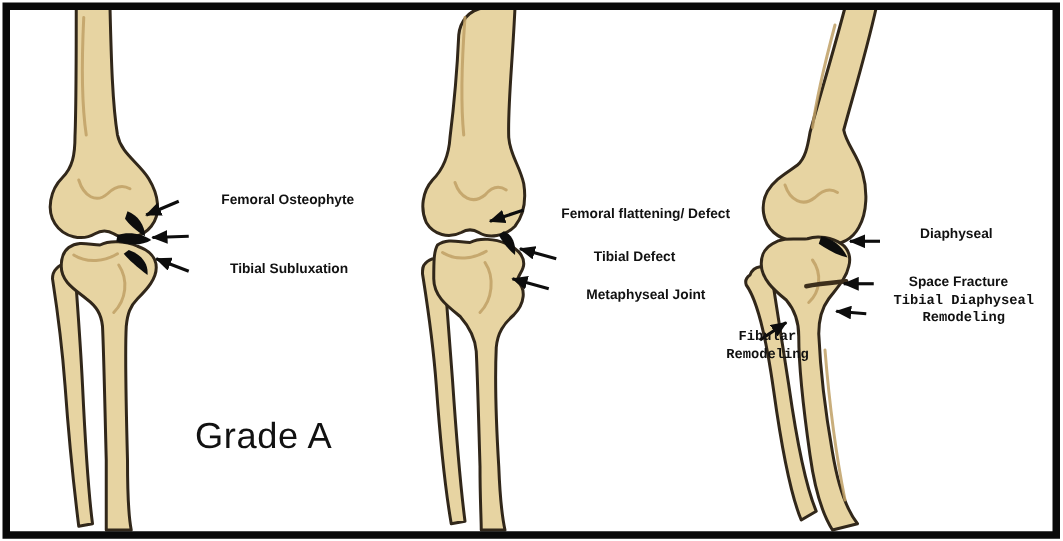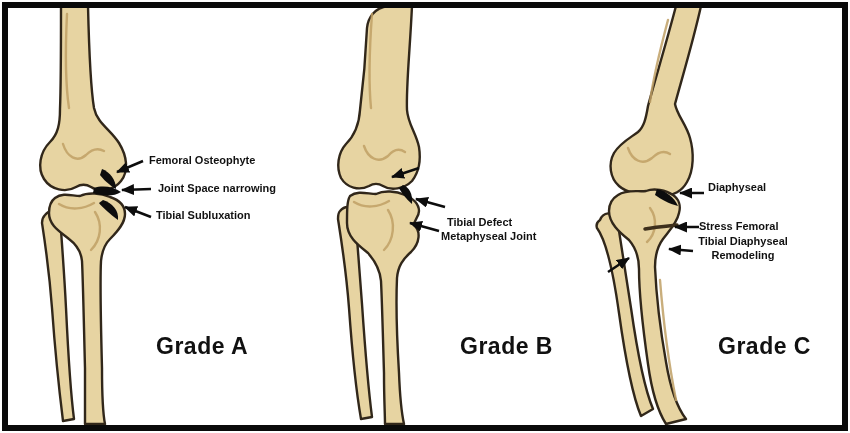--- a/index.html
+++ b/index.html
@@ -17,26 +17,26 @@
     font-family:"Liberation Sans",sans-serif;
   }
   .bones-svg{position:absolute;left:0;top:0;z-index:1;}
   .bone{fill:var(--bone-fill);stroke:var(--bone-outline);stroke-width:2.4;stroke-linejoin:round;}
   .shade{fill:none;stroke:var(--bone-shadow);stroke-width:2.4;stroke-linecap:round;opacity:.85;}
   .mark{fill:#0d0d0d;stroke:none;}
   .fracture{fill:none;stroke:#3d2f1c;stroke-width:3.5;stroke-linecap:round;}
   .arrow{stroke:#0d0d0d;stroke-width:2.5;}
   .ann{
     position:absolute;z-index:4;color:var(--text);
-    font-weight:bold;font-size:11px;line-height:1.25;white-space:nowrap;
+    font-weight:bold;font-size:11px;line-height:1.25;white-space:nowrap;margin-left:28px;
   }
-  .ann.multi{white-space:normal;text-align:center;}
+  .ann.multi{white-space:normal;text-align:center;font-family:Liberation Mono, monospace;}
   .grade{
     position:absolute;z-index:4;color:var(--text);
-    font-weight:bold;font-size:23px;letter-spacing:.5px;white-space:nowrap;
+    font-weight:normal;font-size:29px;letter-spacing:.5px;white-space:nowrap;
   }
   .frame{
     position:absolute;inset:2px;border:6px solid var(--frame);
     z-index:5;pointer-events:none;
   }
 </style>
 </head>
 <body>
 
 <div class="stage">
@@ -92,28 +92,27 @@
       <line class="arrow" x1="445" y1="207" x2="416" y2="199" marker-end="url(#ah)"></line>
       <line class="arrow" x1="439" y1="231" x2="410" y2="223" marker-end="url(#ah)"></line>
       <line class="arrow" x1="704" y1="193" x2="680" y2="193" marker-end="url(#ah)"></line>
       <line class="arrow" x1="699" y1="227" x2="675" y2="227" marker-end="url(#ah)"></line>
       <line class="arrow" x1="693" y1="251" x2="669" y2="249" marker-end="url(#ah)"></line>
       <line class="arrow" x1="608" y1="272" x2="629" y2="258" marker-end="url(#ah)"></line>
     </g>
   </svg>
 
   <div class="ann" style="left:149px;top:154px">Femoral Osteophyte</div>
-  <div class="ann" style="left:158px;top:182px">Joint Space narrowing</div>
   <div class="ann" style="left:156px;top:209px">Tibial Subluxation</div>
 
-  <div class="ann" style="left:447px;top:216px">Tibial Defect</div>
+  <div class="ann" style="left:421px;top:165px">Femoral flattening/ Defect</div>
+  <div class="ann" style="left:447px;top:200px">Tibial Defect</div>
   <div class="ann" style="left:441px;top:230px">Metaphyseal Joint</div>
 
   <div class="ann" style="left:708px;top:181px">Diaphyseal</div>
-  <div class="ann" style="left:699px;top:220px">Stress Femoral</div>
+  <div class="ann" style="left:699px;top:220px">Space Fracture</div>
   <div class="ann multi" style="left:686px;top:235px;width:114px">Tibial Diaphyseal Remodeling</div>
+  <div class="ann multi" style="left:542px;top:264px;width:88px">Fibular Remodeling</div>
 
   <div class="grade" style="left:156px;top:333px">Grade A</div>
-  <div class="grade" style="left:460px;top:333px">Grade B</div>
-  <div class="grade" style="left:718px;top:333px">Grade C</div>
 
   <div class="frame"></div>
 </div>
 
 </body></html>

